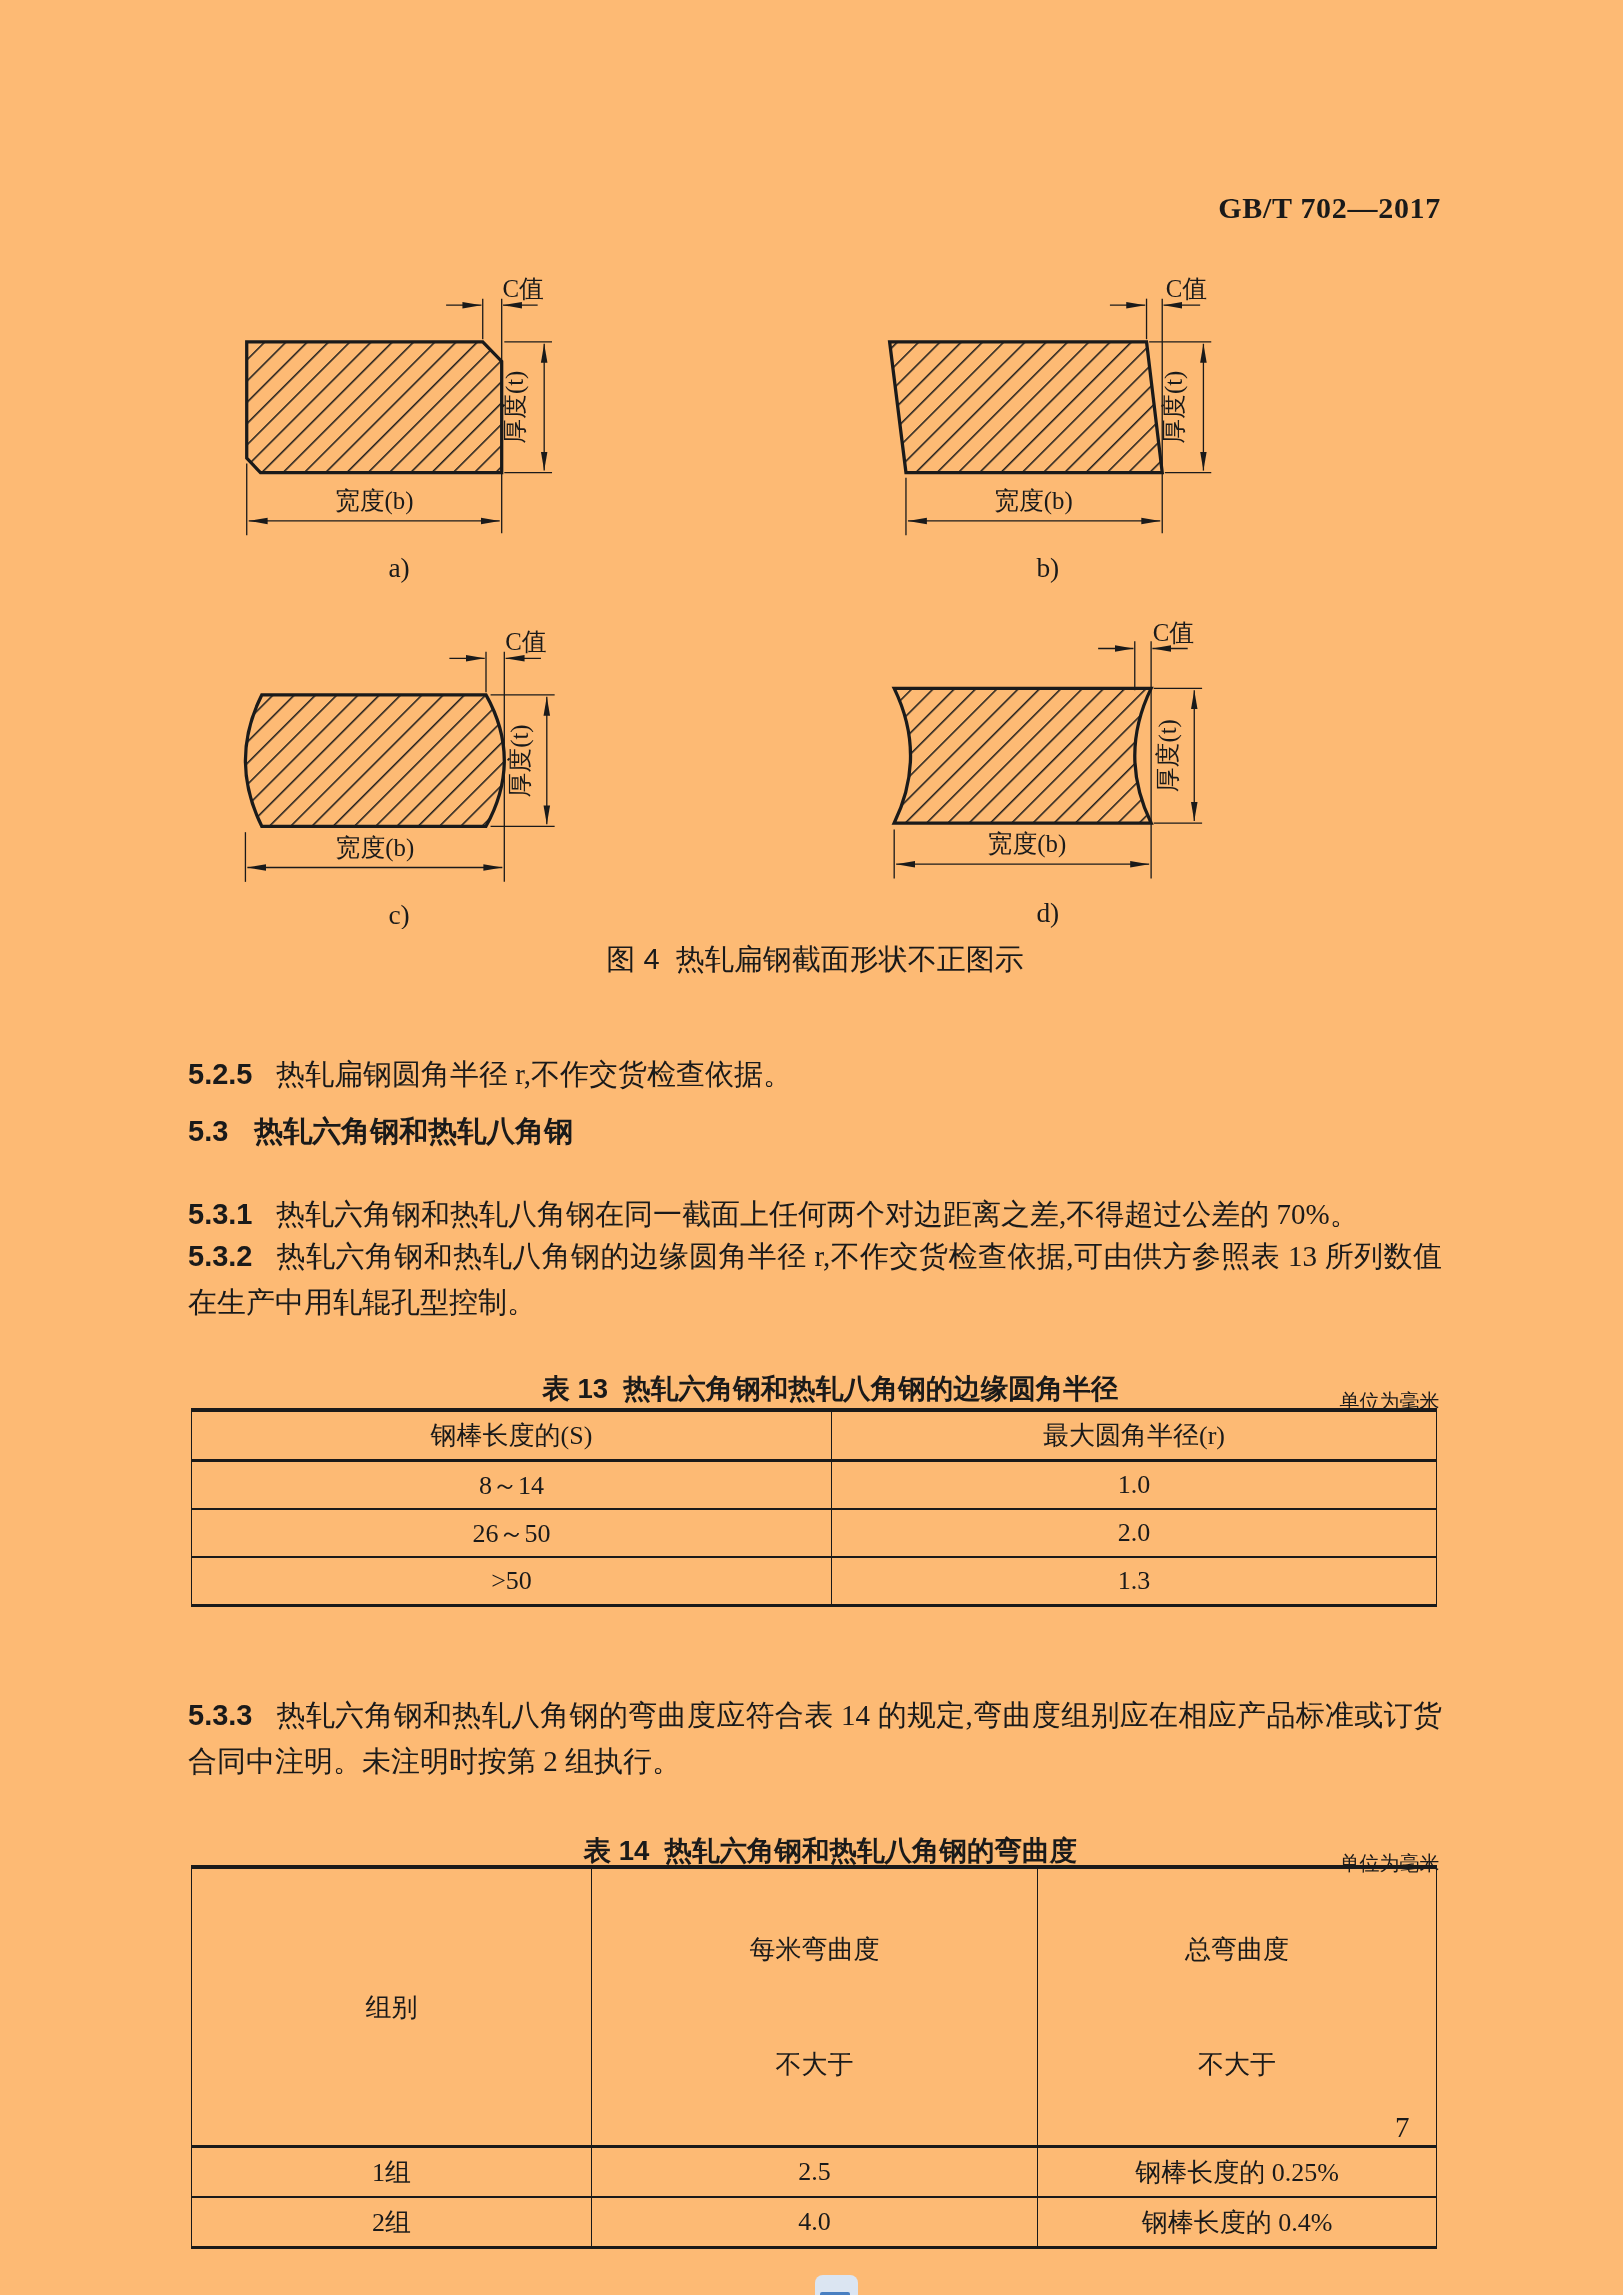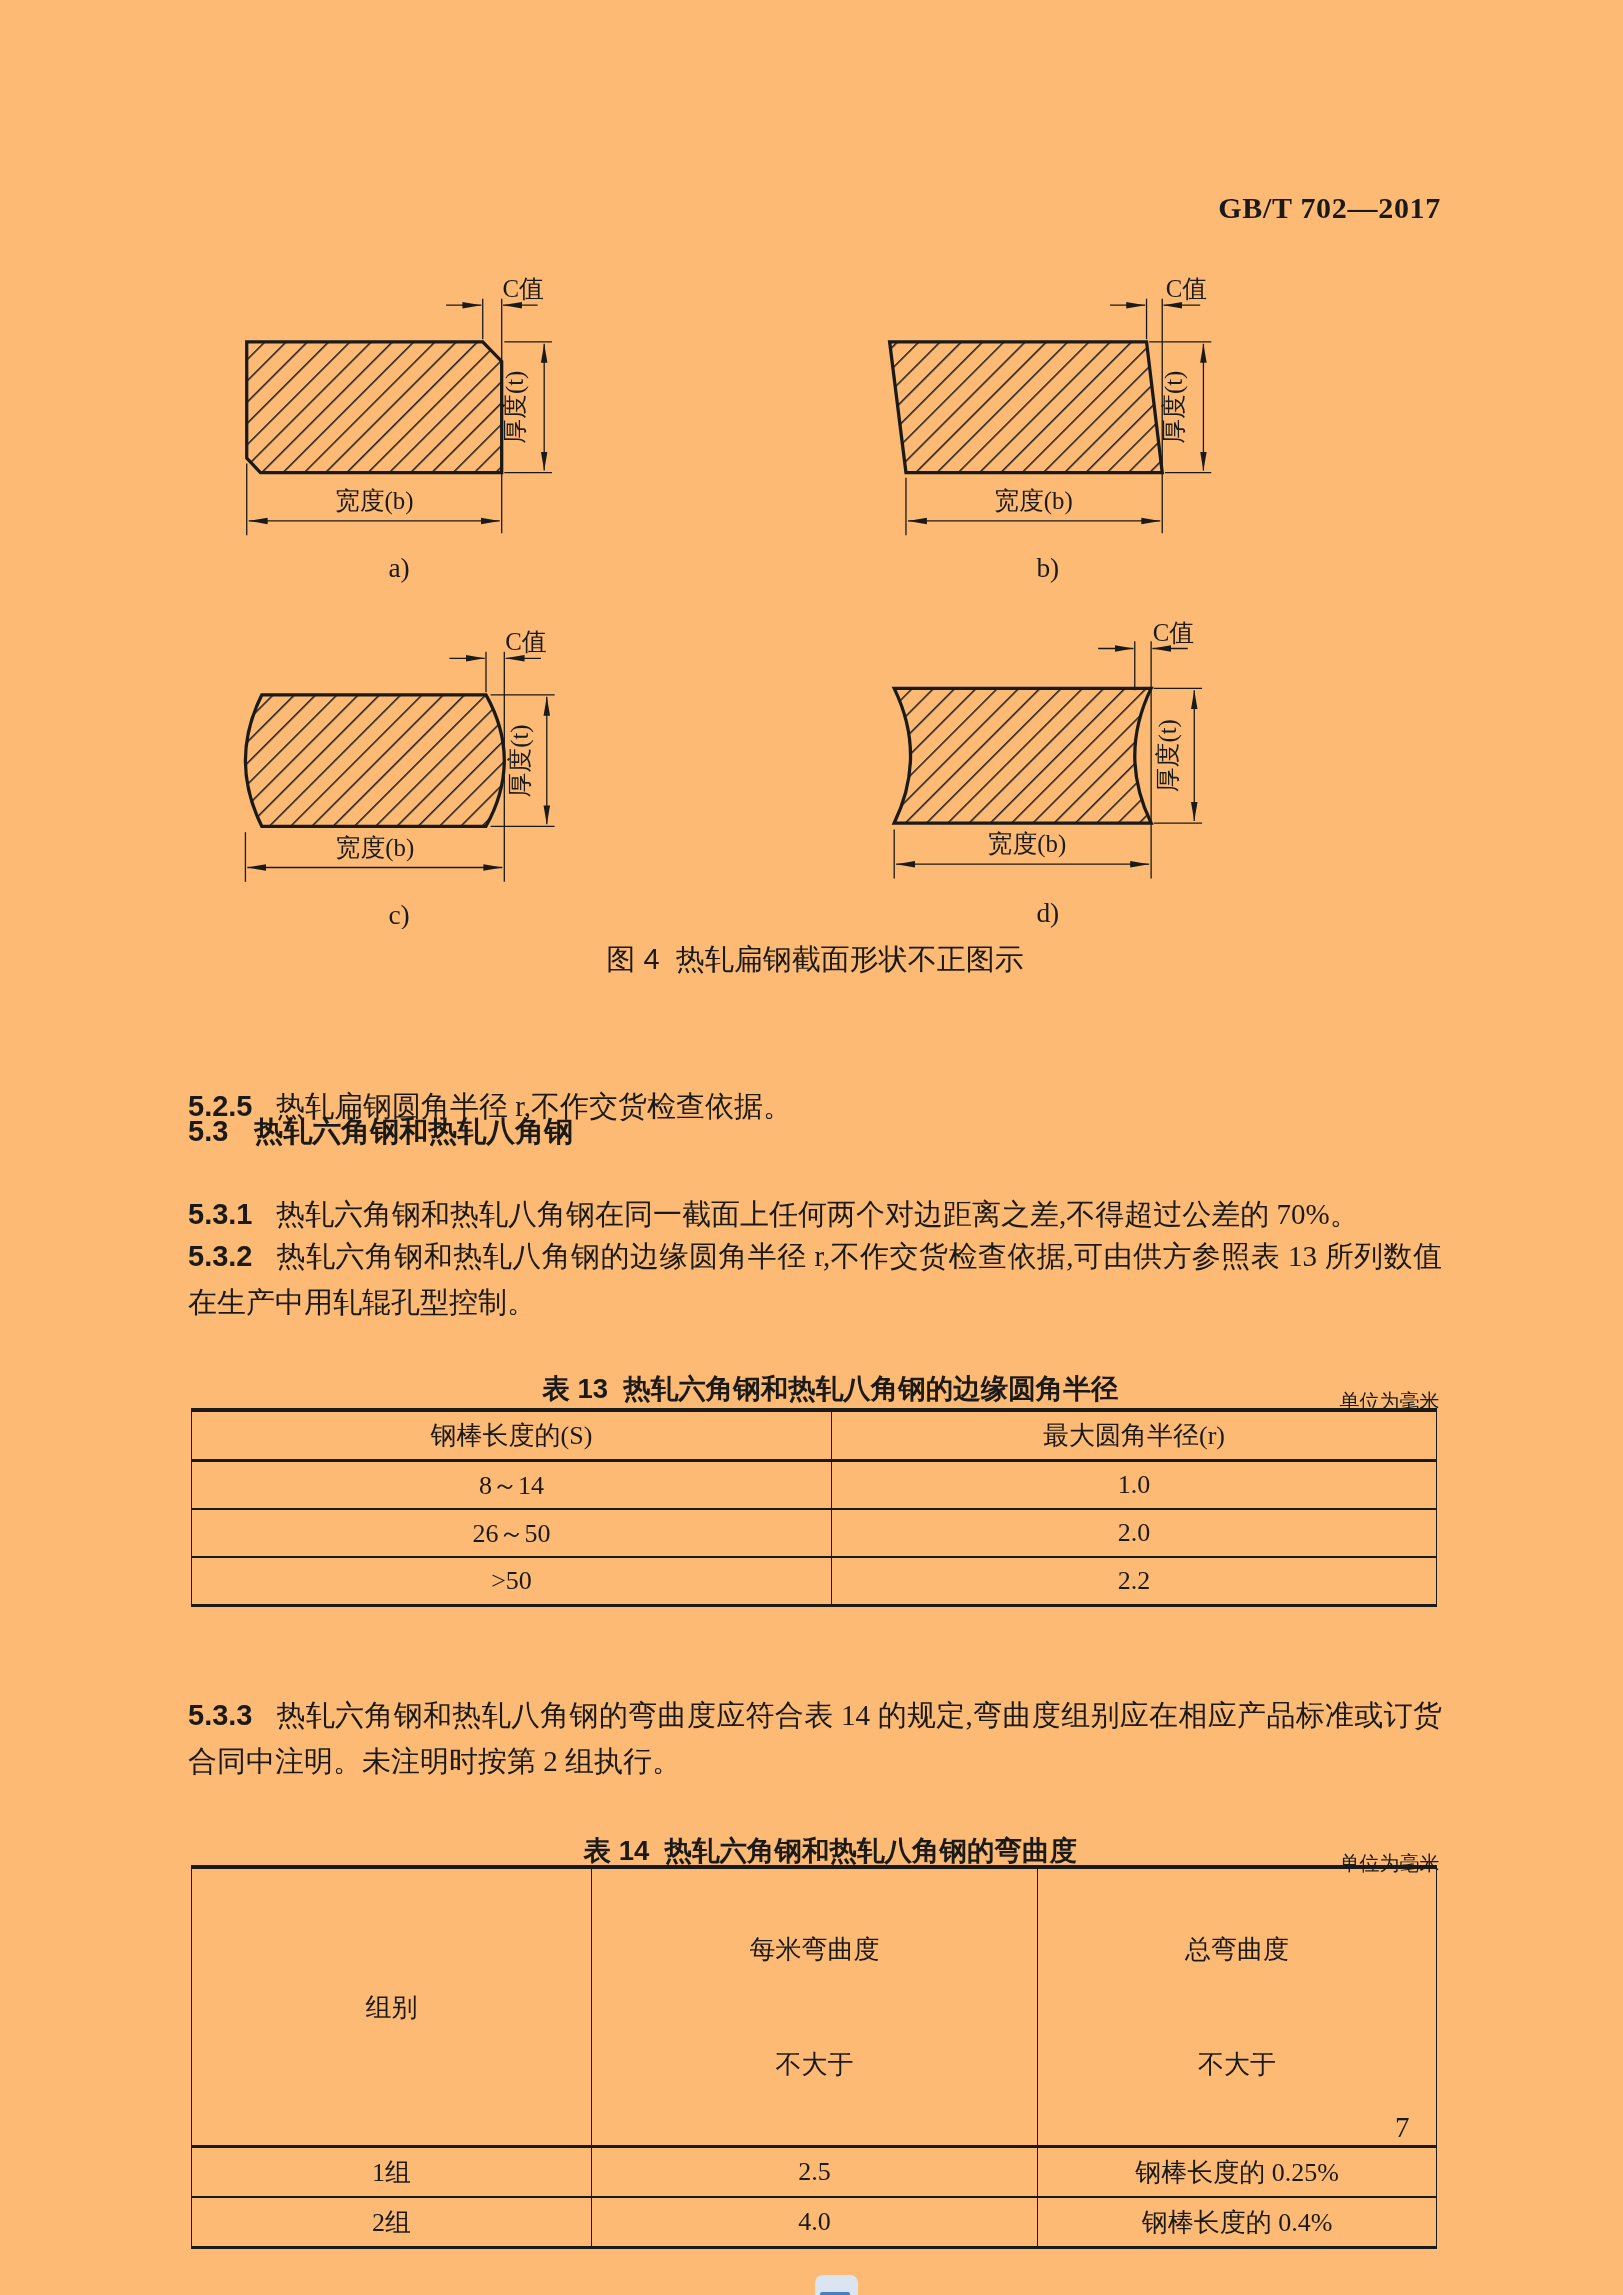--- a/index.html
+++ b/index.html
@@ -29,21 +29,21 @@
   .fig-caption{
     position:absolute;left:188px;top:940px;width:1254px;
     text-align:center;font-family:"Liberation Sans","DejaVu Sans",sans-serif;
     font-weight:normal;font-size:29px;white-space:pre-wrap;
   }
   .clause{position:absolute;left:188px;width:1254px;font-size:29px;line-height:46px;text-align:justify;}
   .clause .num{
     font-family:"Liberation Sans","DejaVu Sans",sans-serif;
     font-weight:bold;margin-right:23.6px;
   }
-  .p525{top:1083px;}
+  .p525{top:1051px;}
   .h53{top:1108px;font-family:"Liberation Sans","DejaVu Sans",sans-serif;font-weight:bold;}
   .h53 .num{margin-right:26px;}
   .p531{top:1191px;}
   .p532{top:1233px;}
   .p533{top:1692px;}
   .tbl-caption{
     position:absolute;left:188px;width:1254px;text-align:center;
     font-family:"Liberation Sans","DejaVu Sans",sans-serif;
     font-weight:bold;font-size:27.5px;white-space:pre-wrap;
   }
@@ -210,21 +210,21 @@
       <tr>
         <td>8～14</td>
         <td>1.0</td>
       </tr>
       <tr>
         <td>26～50</td>
         <td>2.0</td>
       </tr>
       <tr>
         <td>&gt;50</td>
-        <td>2.2</td>
+        <td>1.3</td>
       </tr>
     </tbody>
   </table>
 
   <div class="clause p533">
     <span class="num">5.3.3</span><span>热轧六角钢和热轧八角钢的弯曲度应符合表 14 的规定,弯曲度组别应在相应产品标准或订货合同中注明。未注明时按第 2 组执行。</span>
   </div>
 
   <div class="tbl-caption cap14">
     <span>表 14  热轧六角钢和热轧八角钢的弯曲度</span>

